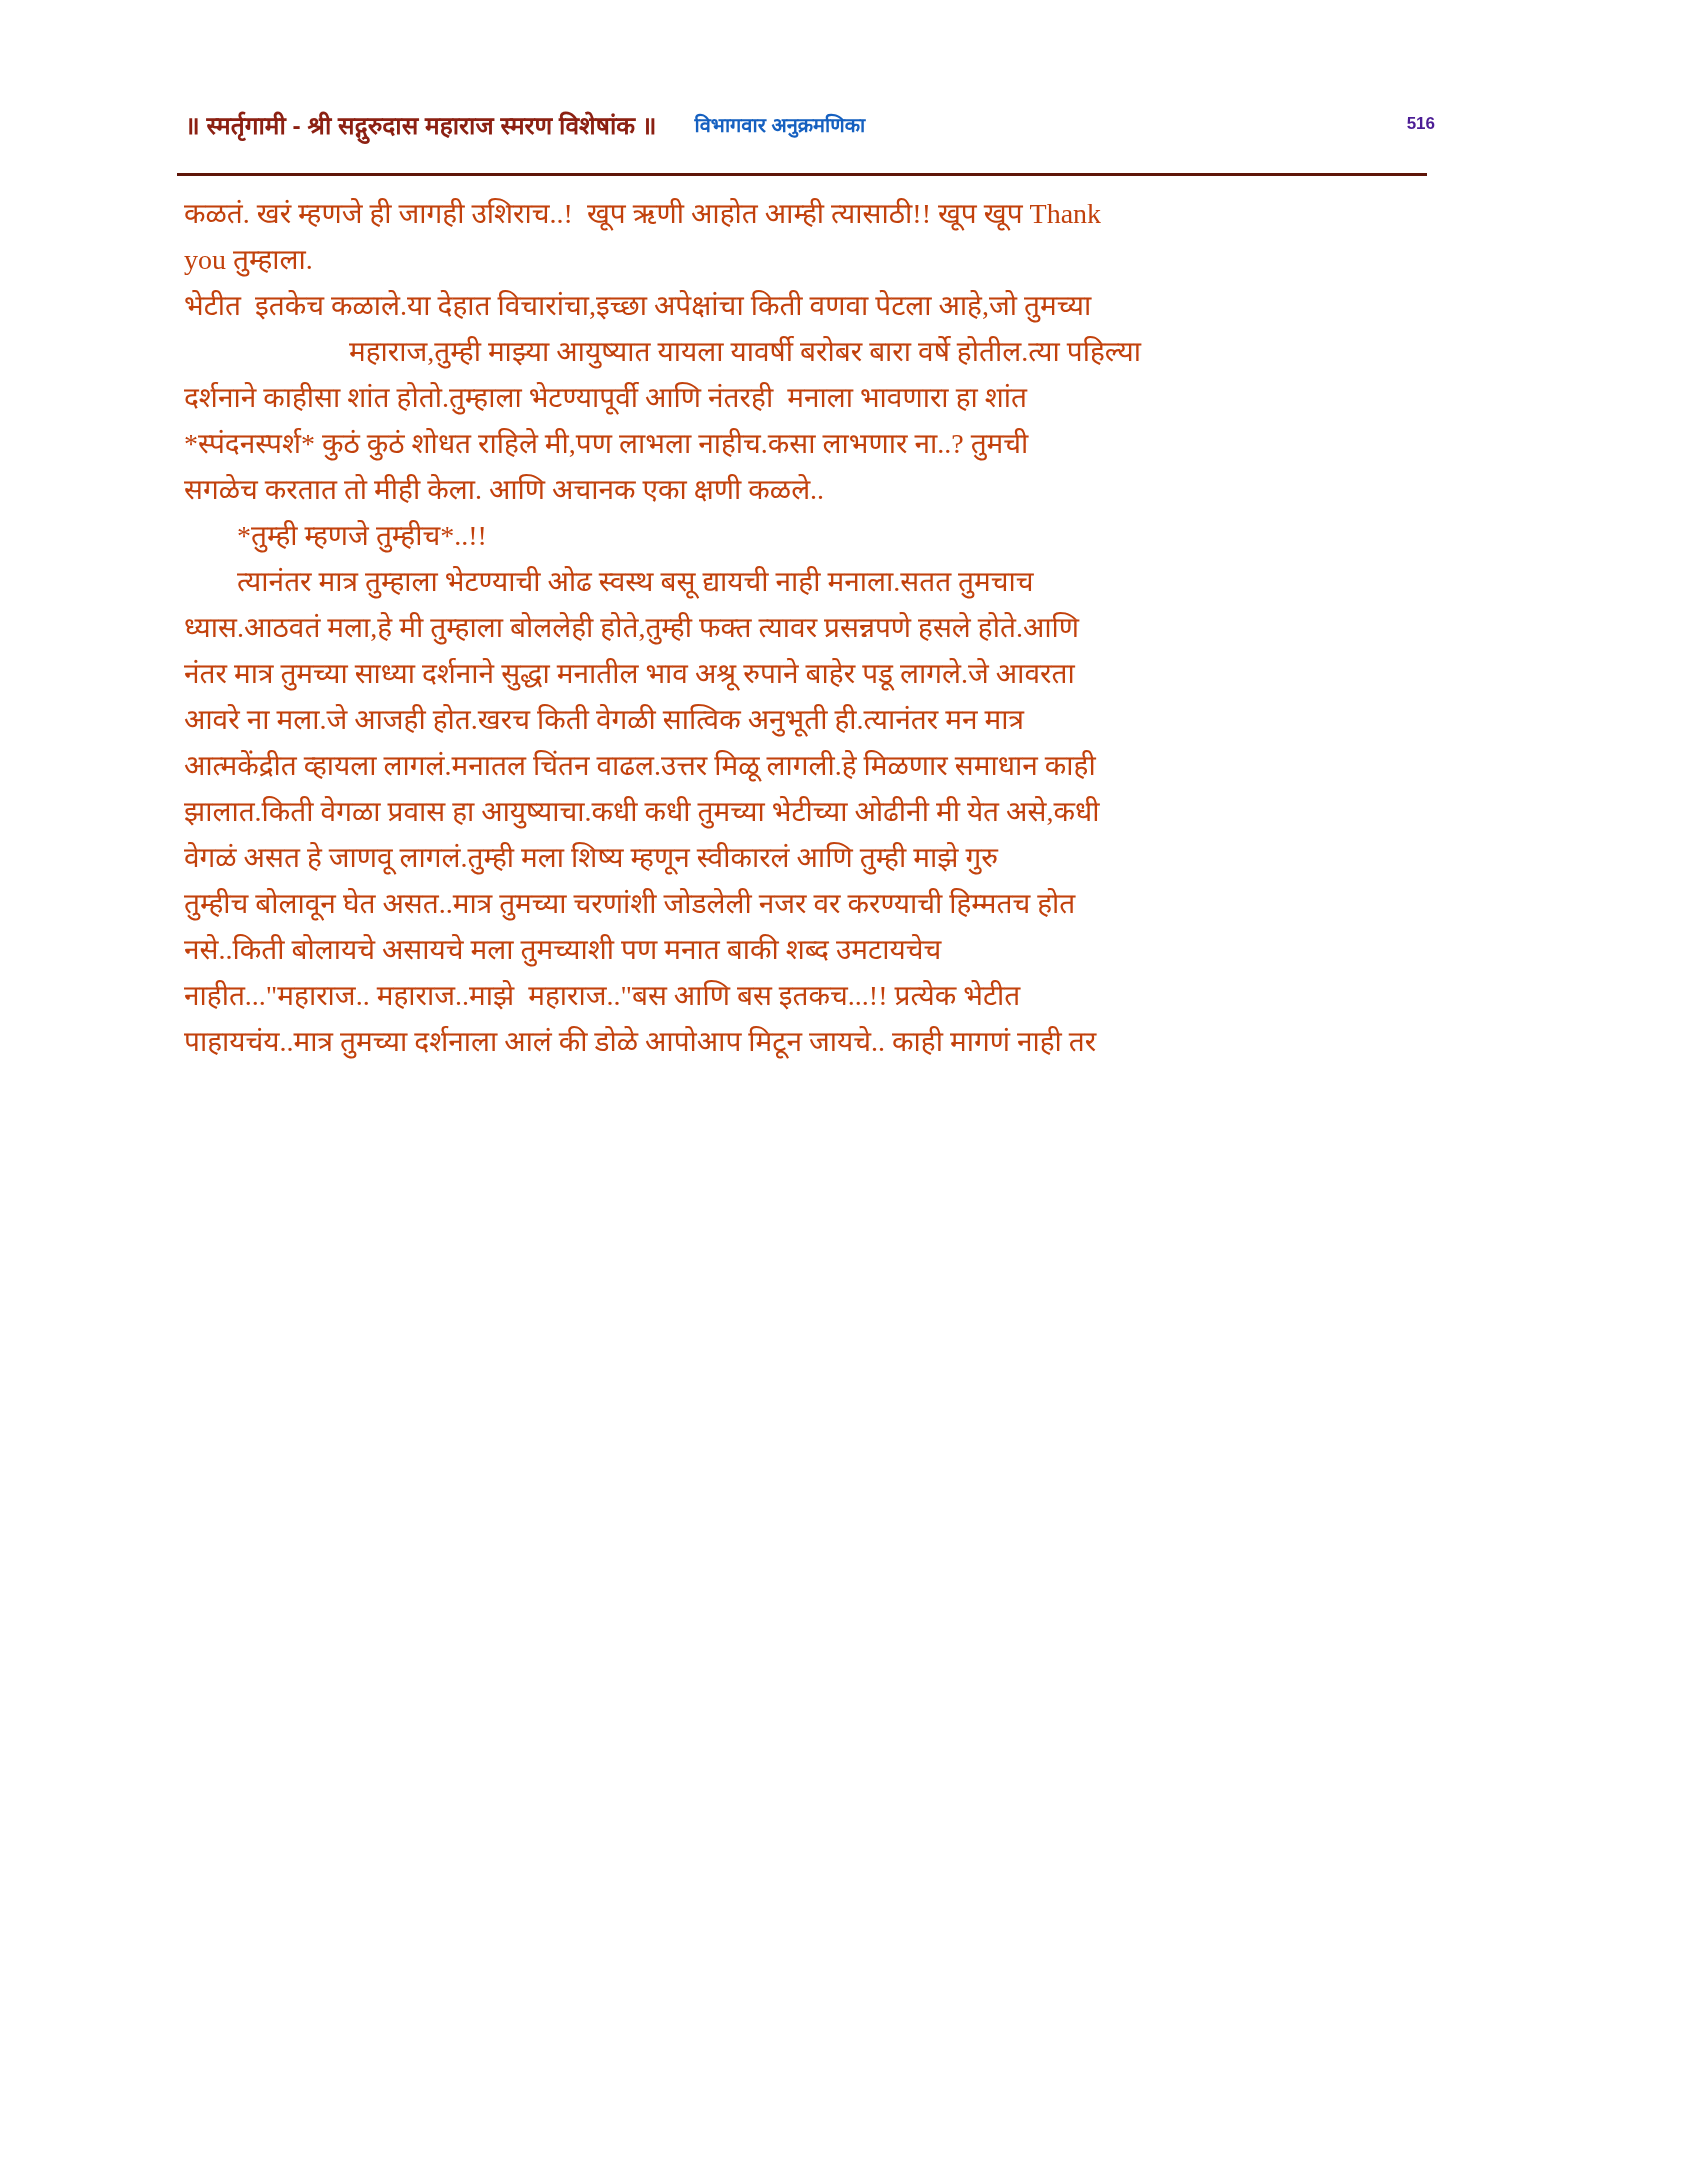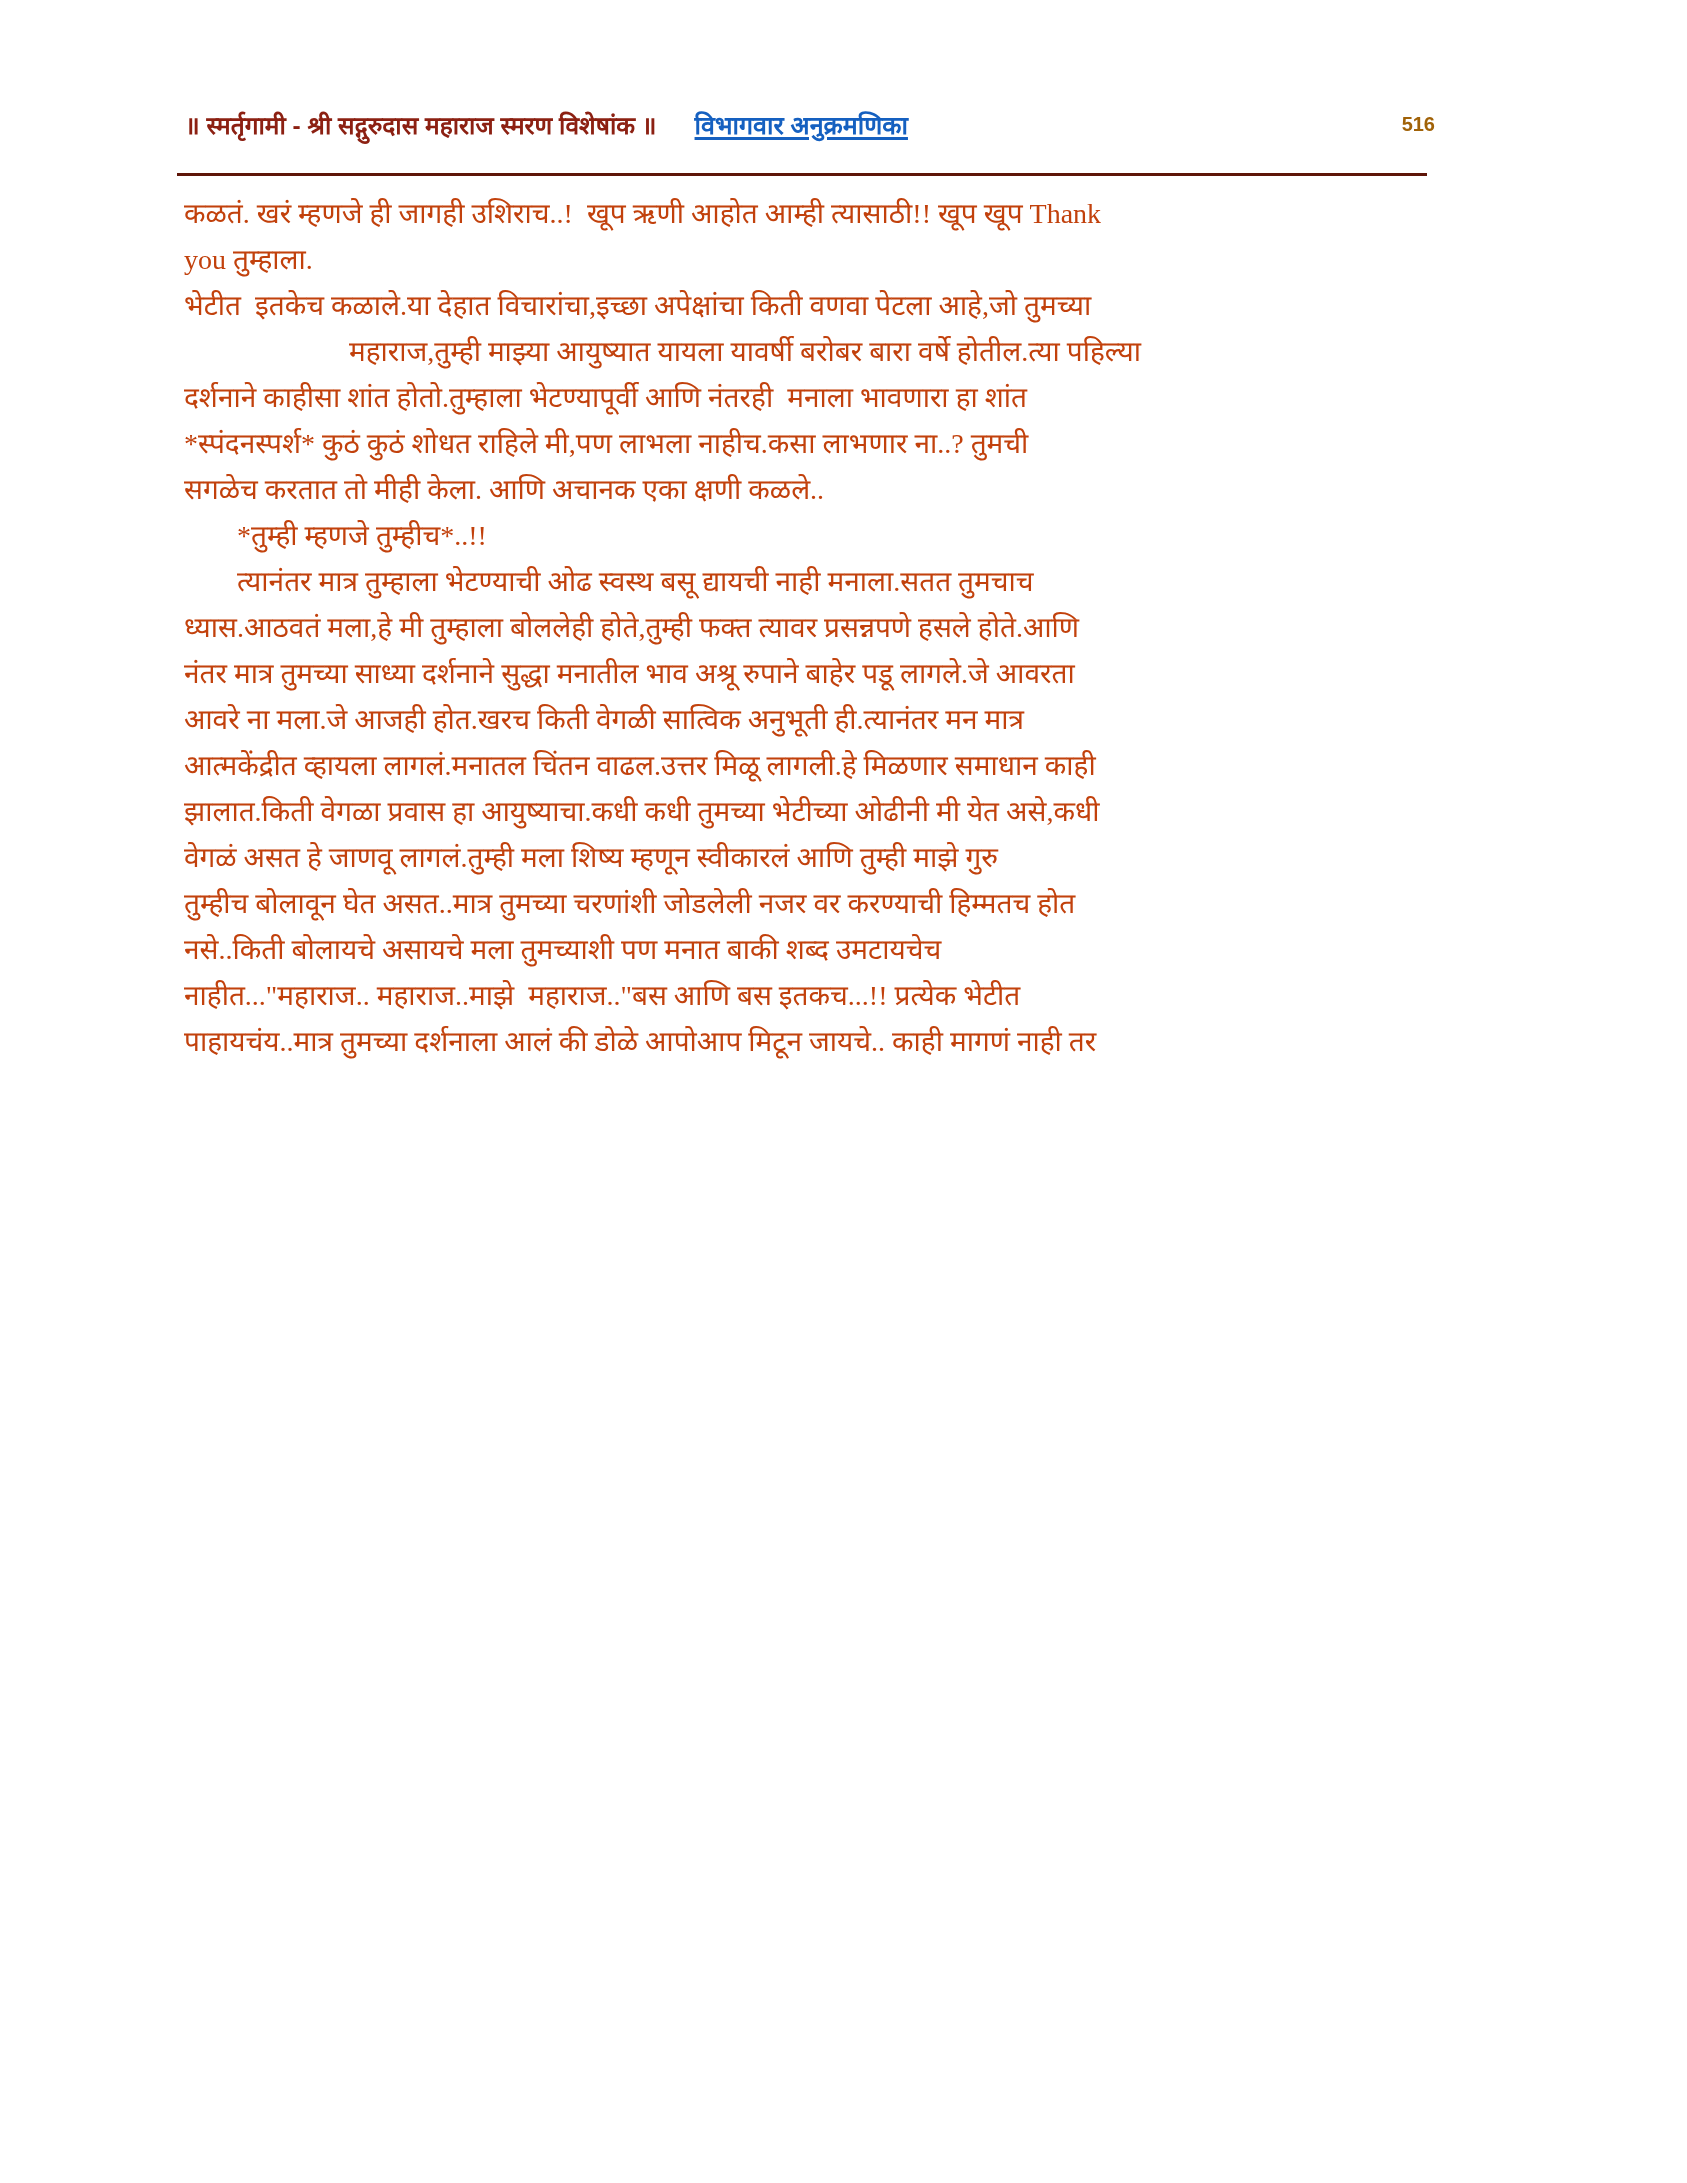--- a/index.html
+++ b/index.html
@@ -33,34 +33,33 @@
     font-family: "Liberation Sans", "DejaVu Sans", sans-serif;
     font-weight: bold;
     font-size: 24.5px;
     color: #8c2012;
     letter-spacing: 0px;
     white-space: nowrap;
   }
   .header-link {
     font-family: "Liberation Sans", "DejaVu Sans", sans-serif;
     font-weight: bold;
-    font-size: 25px;
+    font-size: 20px;
     color: #1560c0;
-    text-decoration: underline;
     text-underline-offset: 3.3px;
     text-decoration-thickness: 2.6px;
     margin-left: 38px;
     white-space: nowrap;
     cursor: pointer;
   }
   .header-pageno {
     font-family: "Liberation Sans", "DejaVu Sans", sans-serif;
     font-weight: bold;
-    font-size: 20px;
-    color: #a16207;
+    font-size: 17px;
+    color: #4c1d95;
     margin-left: auto;
     white-space: nowrap;
   }
 
   .rule-top {
     position: absolute;
     left: 177px;
     top: 173px;
     width: 1250px;
     height: 3.3px;

